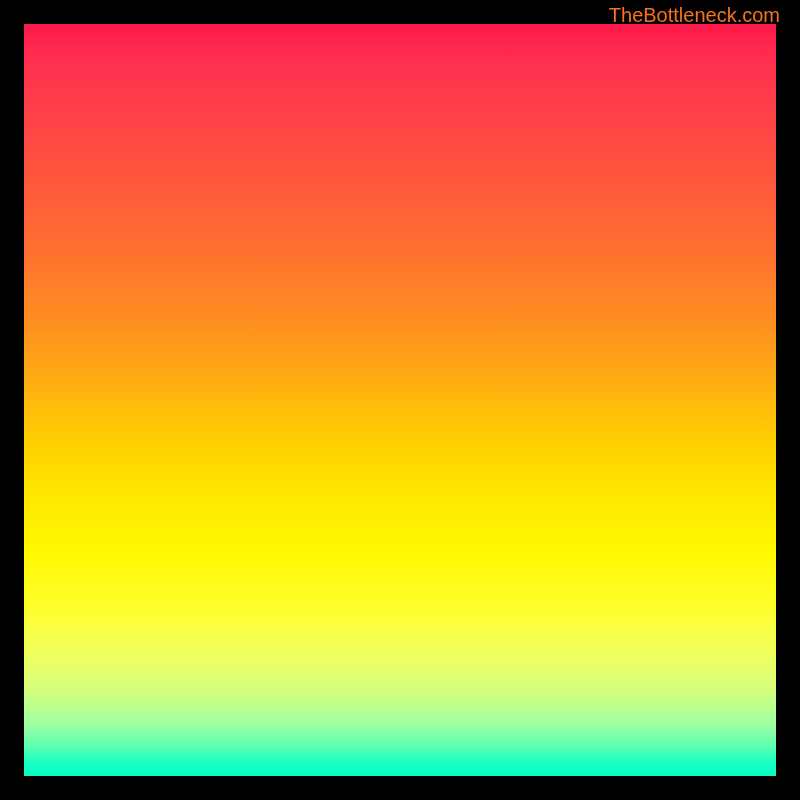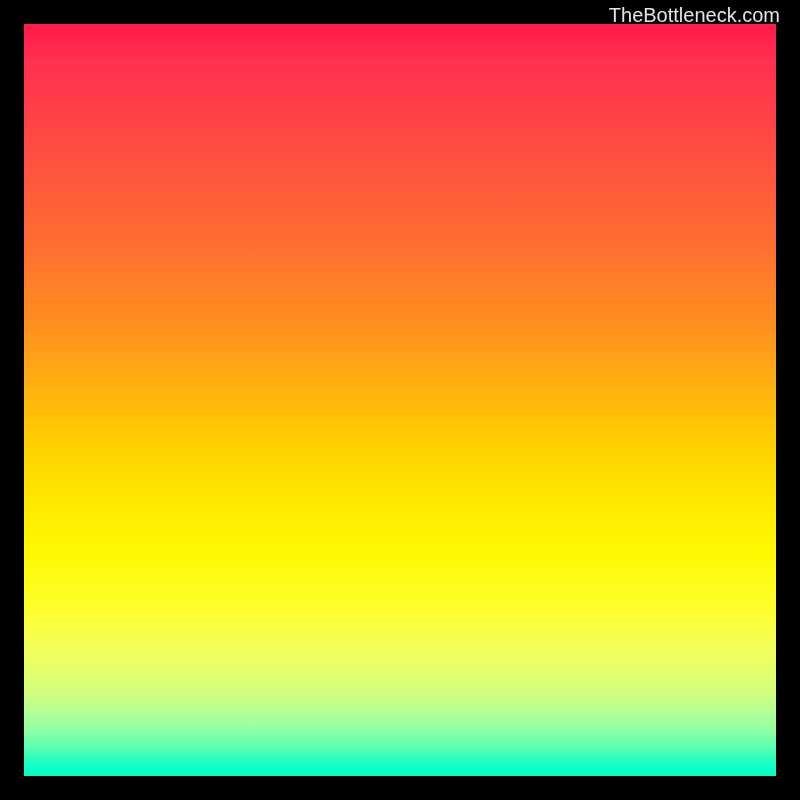--- a/index.html
+++ b/index.html
@@ -7,21 +7,21 @@
       width: 800px;
       height: 800px;
       background: #000;
       font-family: Arial, sans-serif;
       position: relative;
     }
     .watermark {
       position: absolute;
       top: 4px;
       right: 20px;
-      color: #e5e5e5;
+      color: #f97316;
       font-size: 20px;
       z-index: 10;
     }
     .chart-container {
       position: absolute;
       top: 24px;
       left: 24px;
       width: 752px;
       height: 752px;
       overflow: hidden;

